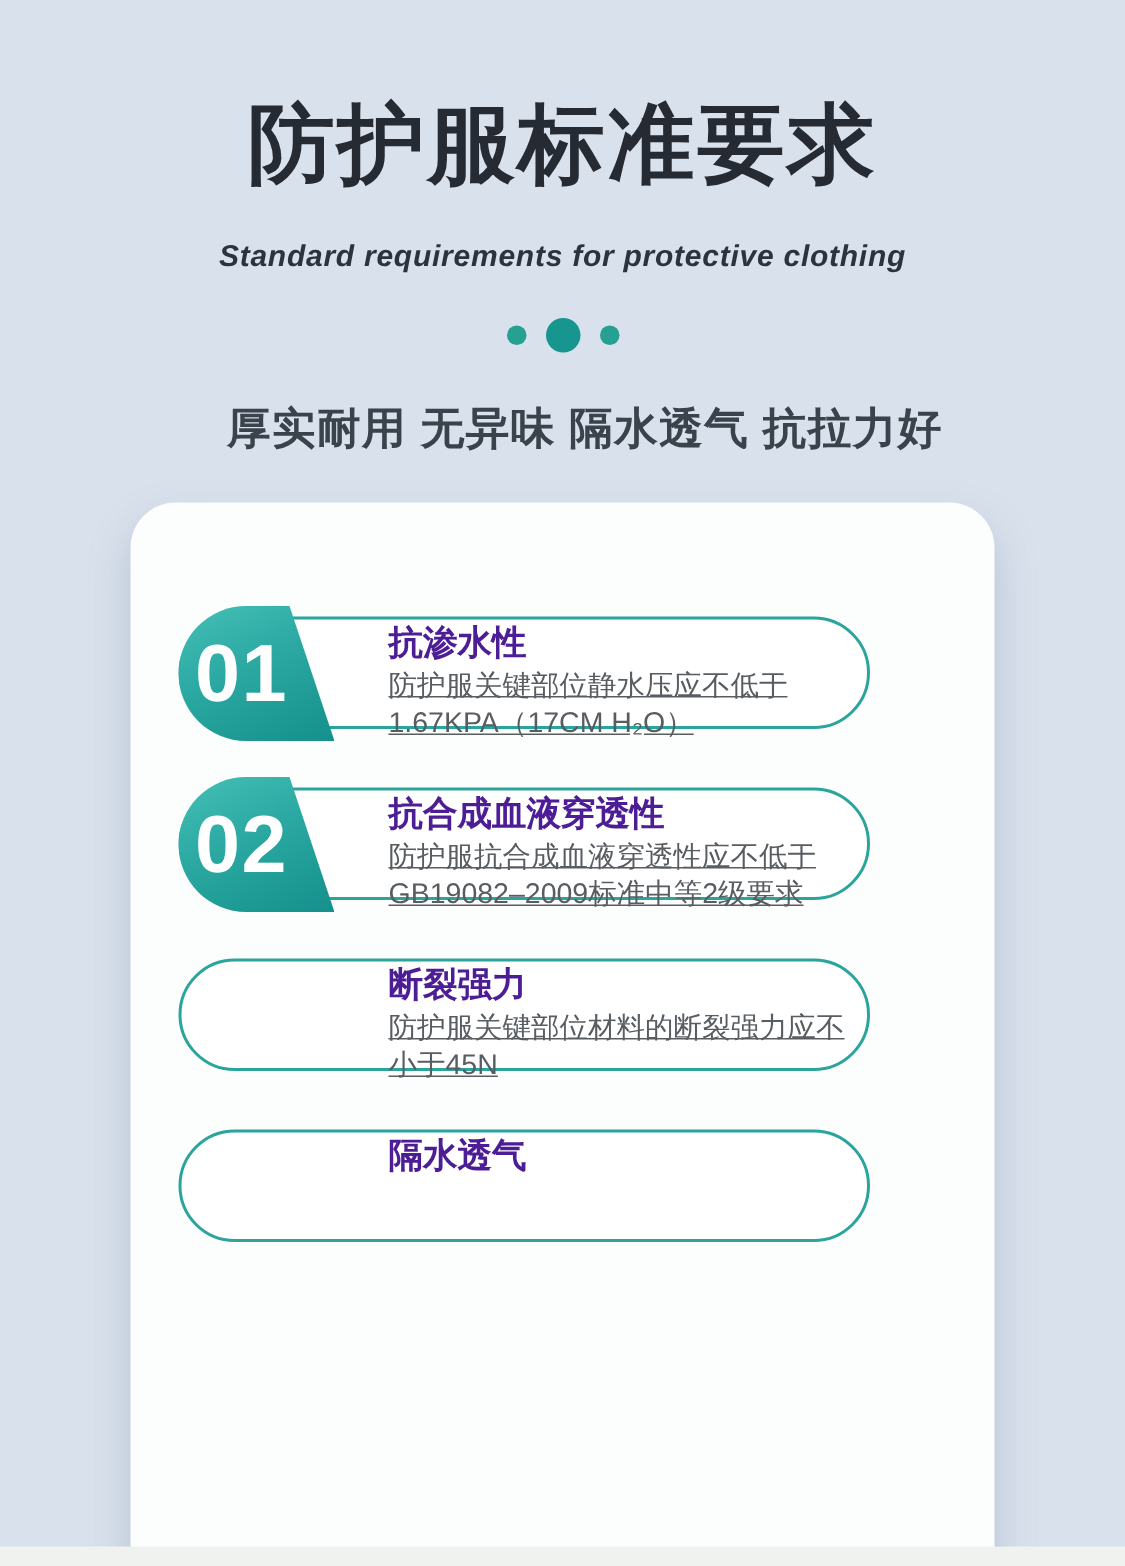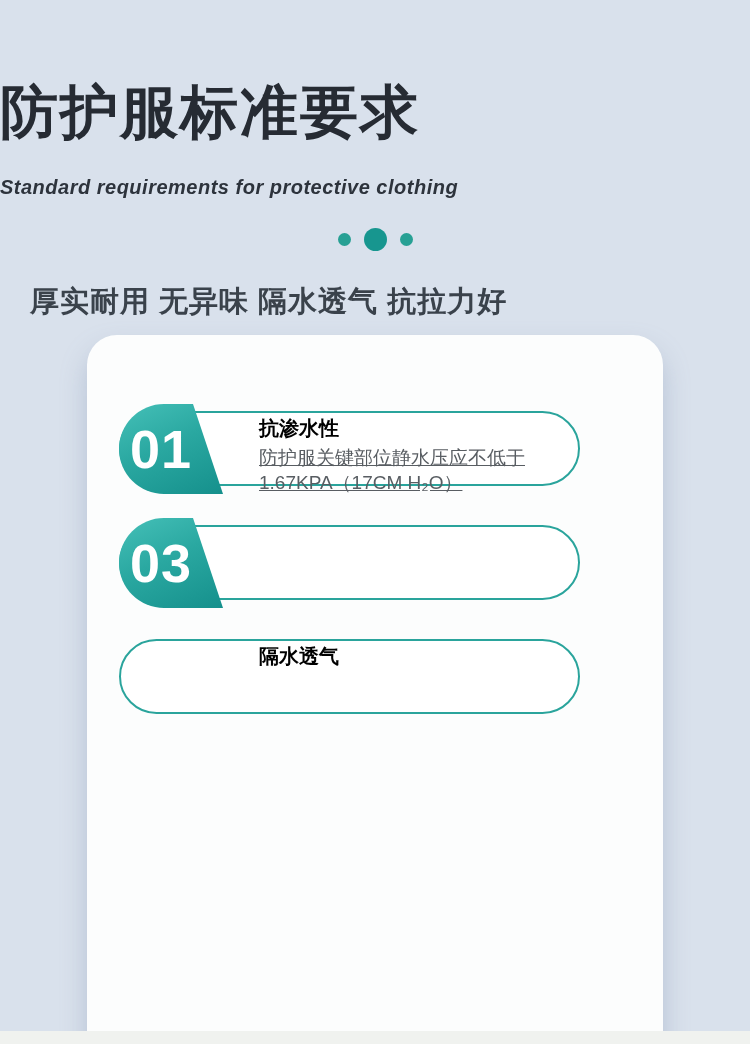--- a/index.html
+++ b/index.html
@@ -7,21 +7,21 @@
   body {
     height: 1044px;
     background: #d9e1ec;
     font-family: "Liberation Sans", "DejaVu Sans", sans-serif;
     position: relative;
     overflow: hidden;
   }
   .page { width: 750px; height: 1044px; position: relative; }
 
   
-  header { text-align: left; padding-top: 74px; }
+  header { text-align: center; padding-top: 58px; }
   .main-title {
     font-size: 58px;
     font-weight: 900;
     letter-spacing: 2px;
     color: #262b33;
   }
   .subtitle {
     margin-top: 24px;
     font-size: 20px;
     font-style: italic;
@@ -95,23 +95,23 @@
     letter-spacing: 1px;
     line-height: 1;
   }
   .content {
     position: relative;
     margin-left: 140px;
     padding-top: 9px;
     width: 312px;
   }
   .item-title {
-    font-size: 20px;
+    font-size: 23px;
     font-weight: bold;
-    color: #000000;
+    color: #4c1d95;
     line-height: 30px;
   }
   .item-desc {
     margin-top: 2px;
     font-size: 19px;
     color: #585d62;
     line-height: 25px;
     text-decoration: underline;
   }
 
@@ -145,25 +145,36 @@
       <div class="pill"></div>
       <div class="badge">
         <span class="num">01</span>
       </div>
       <div class="content">
         <div class="item-title">抗渗水性</div>
         <div class="item-desc">防护服关键部位静水压应不低于 1.67KPA（17CM H₂O）</div>
       </div>
     </section>
 
+    <section class="row">
+      <div class="pill"></div>
+      <div class="badge">
+        <span class="num">02</span>
+      </div>
+      <div class="content">
+        <div class="item-title">抗合成血液穿透性</div>
+        <div class="item-desc">防护服抗合成血液穿透性应不低于 GB19082–2009标准中等2级要求</div>
+      </div>
+    </section>
 
     <section class="row">
       <div class="pill"></div>
-      <div class="badge">
-        <span class="num">03</span>
+      <div class="content">
+        <div class="item-title">断裂强力</div>
+        <div class="item-desc">防护服关键部位材料的断裂强力应不小于45N</div>
       </div>
     </section>
 
     <section class="row">
       <div class="pill"></div>
       <div class="content">
         <div class="item-title">隔水透气</div>
       </div>
     </section>
 

